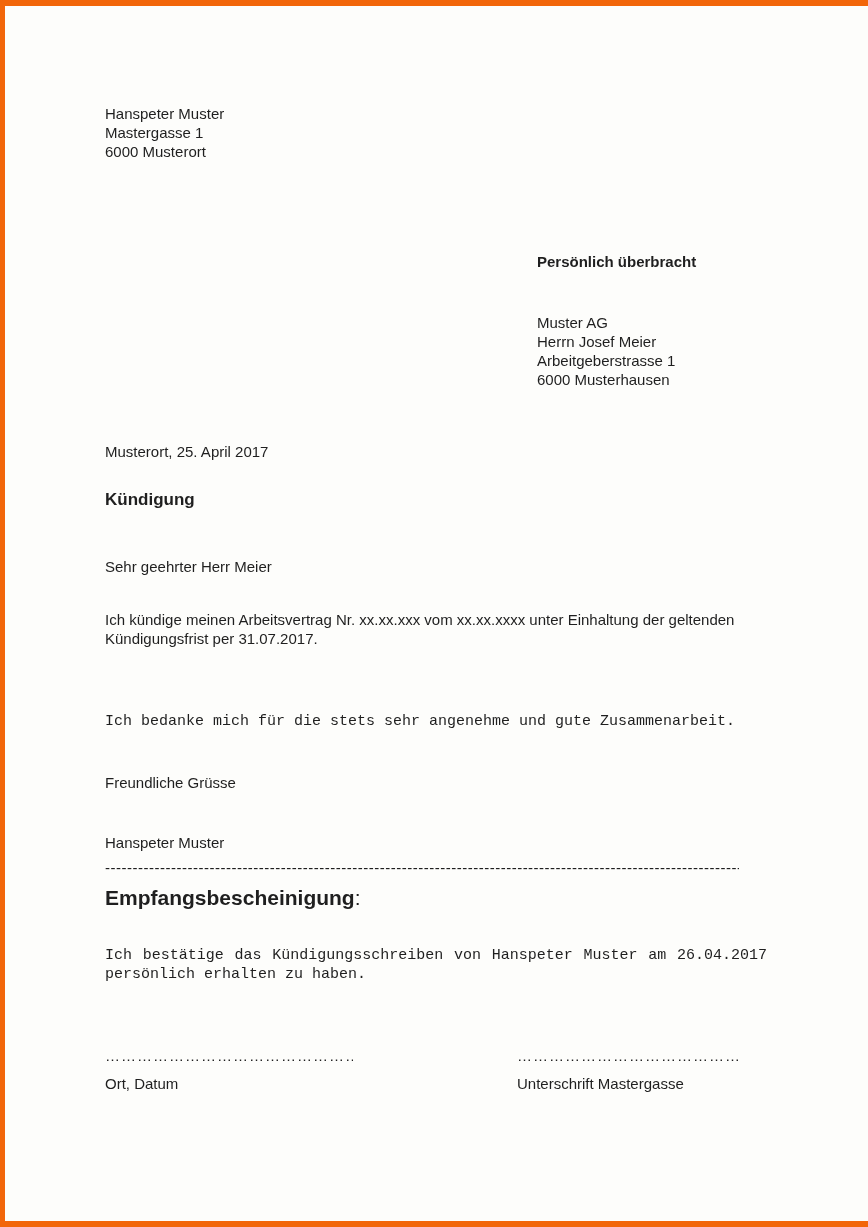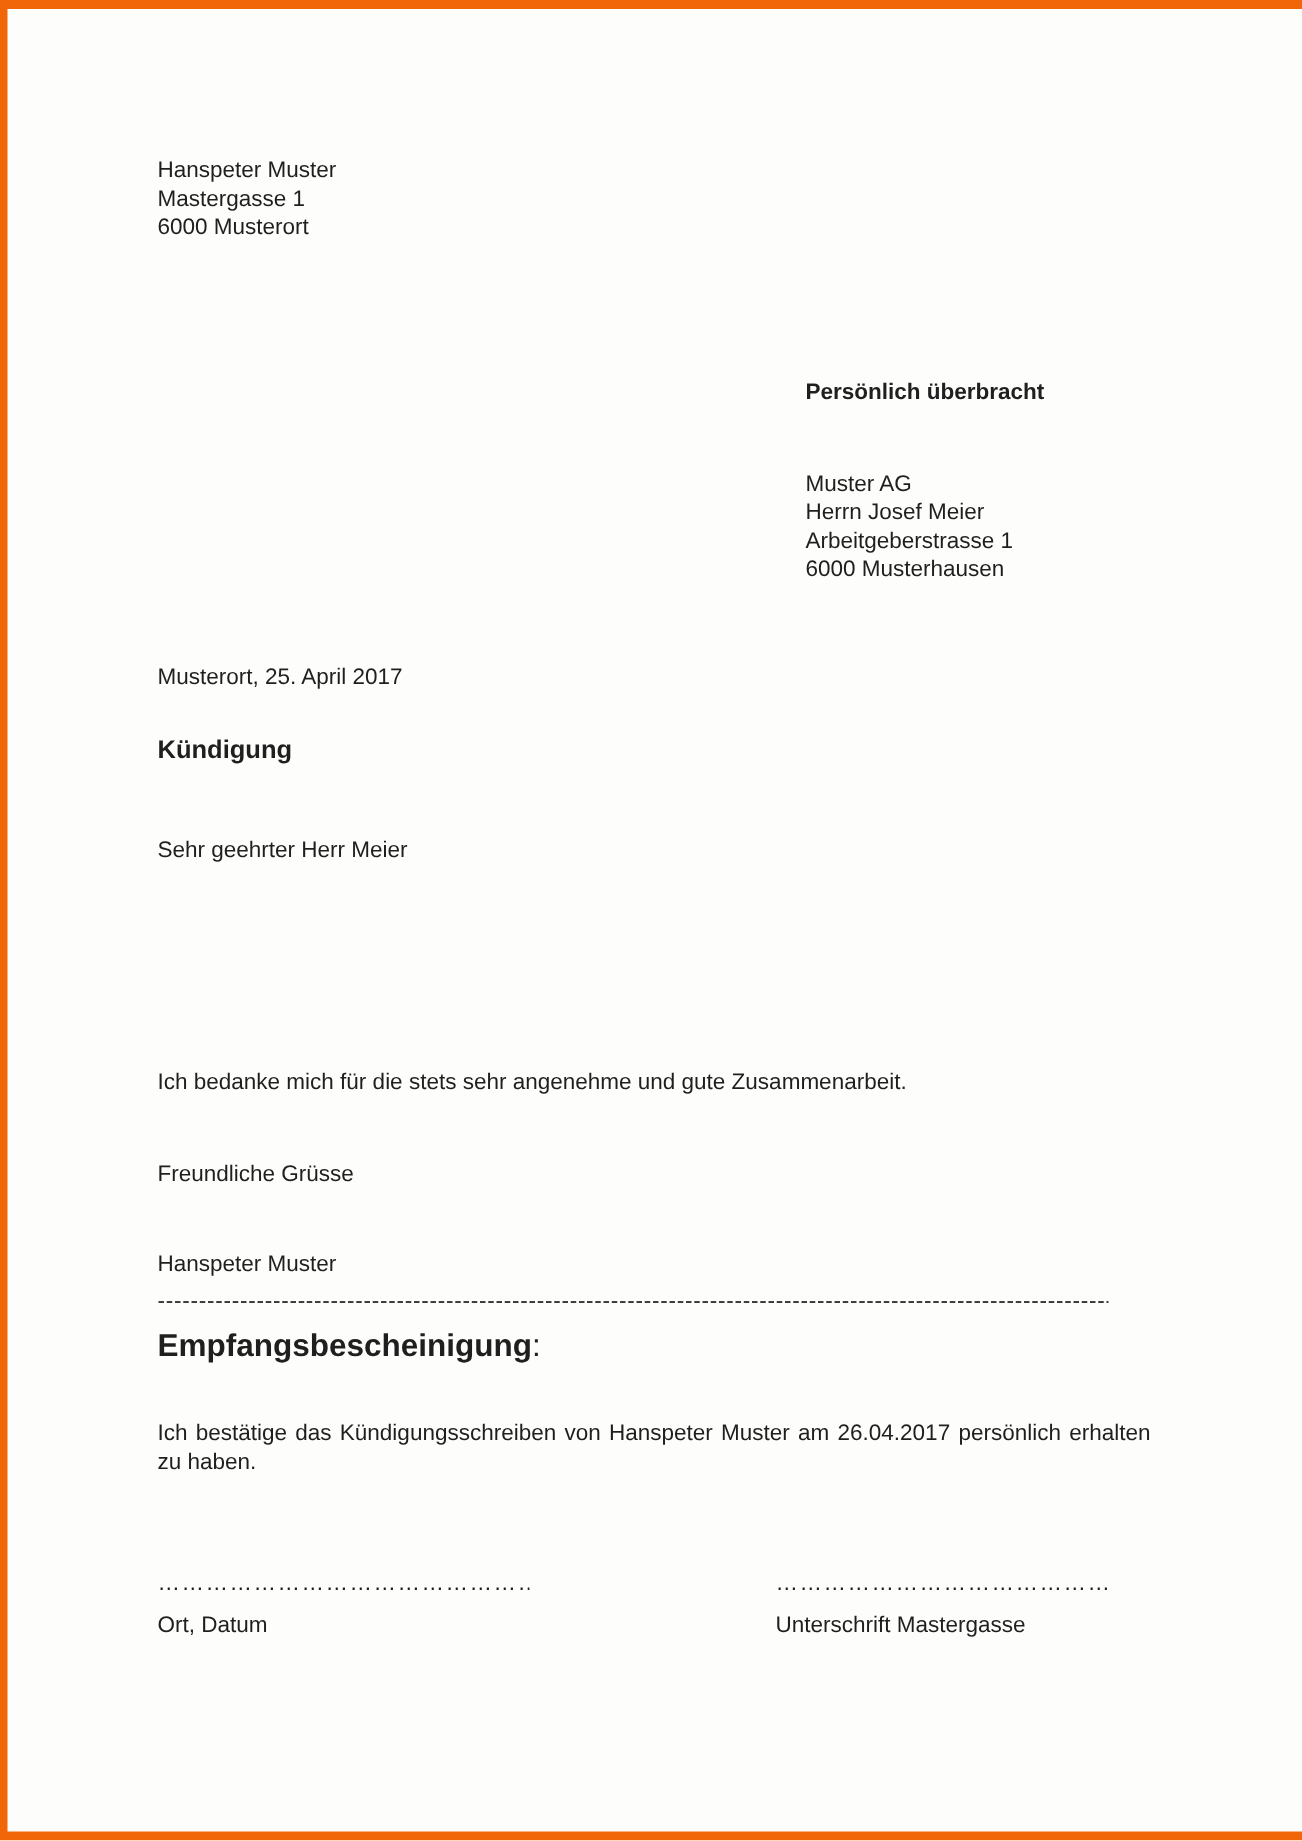--- a/index.html
+++ b/index.html
@@ -27,32 +27,32 @@
     color: #1f1f1f;
   }
   .sender-block   { left: 100px; top: 98px;  }
   .delivery-note  { left: 532px; top: 246px; font-weight: bold; }
   .recipient-block{ left: 532px; top: 283px; margin-top: 24px; }
   .date-line      { left: 100px; top: 412px; margin-top: 24px; }
   .subject-line   { left: 100px; top: 484px; font-size: 17px; font-weight: bold; }
   .salutation     { left: 100px; top: 551px; }
   .para-1         { left: 100px; top: 604px; width: 662px; }
   .para-2         { left: 100px; top: 656px; width: 662px; }
-  .para-3         { left: 100px; top: 706px; width: 662px; }
+  .para-3         { left: 100px; top: 706px; width: 662px; font-family: Liberation Mono, monospace; }
   .closing        { left: 100px; top: 767px; }
   .signer-name    { left: 100px; top: 827px; }
   .separator-line {
     left: 100px; top: 852px; width: 634px;
     white-space: nowrap; overflow: hidden;
     font-size: 15px; line-height: 19px; color: #1f1f1f;
     letter-spacing: 0.5px;
   }
   .receipt-title  { left: 100px; top: 882px; font-size: 21px; }
   .receipt-title .bold-part { font-weight: bold; }
-  .receipt-text   { left: 100px; top: 940px; width: 662px; text-align: justify; }
+  .receipt-text   { left: 100px; top: 940px; width: 662px; text-align: justify; font-family: Liberation Mono, monospace; }
   .dots {
     white-space: nowrap; overflow: hidden;
     font-size: 15px; line-height: 19px; color: #1f1f1f;
     letter-spacing: 1px;
   }
   .dots-left  { left: 100px; top: 1040px; width: 248px; }
   .dots-right { left: 512px; top: 1040px; width: 222px; }
   .label-left  { left: 100px; top: 1068px; }
   .label-right { left: 512px; top: 1068px; }
 </style>
@@ -76,20 +76,21 @@
       <div>Arbeitgeberstrasse 1</div>
       <div>6000 Musterhausen</div>
     </div>
 
     <div class="abs txt date-line">Musterort, 25. April 2017</div>
 
     <div class="abs txt subject-line">Kündigung</div>
 
     <div class="abs txt salutation">Sehr geehrter Herr Meier</div>
 
+    <div class="abs txt para-1">Ich kündige meinen Arbeitsvertrag Nr. xx.xx.xxx vom xx.xx.xxxx unter Einhaltung der geltenden Kündigungsfrist per 31.07.2017.</div>
     <div class="abs txt para-3">Ich bedanke mich für die stets sehr angenehme und gute Zusammenarbeit.</div>
 
     <div class="abs txt closing">Freundliche Grüsse</div>
 
     <div class="abs txt signer-name">Hanspeter Muster</div>
 
     <div class="abs separator-line">--------------------------------------------------------------------------------------------------------------------------------------------------------------------------------</div>
 
     <div class="abs txt receipt-title"><span class="bold-part">Empfangsbescheinigung</span><span>:</span></div>
 

